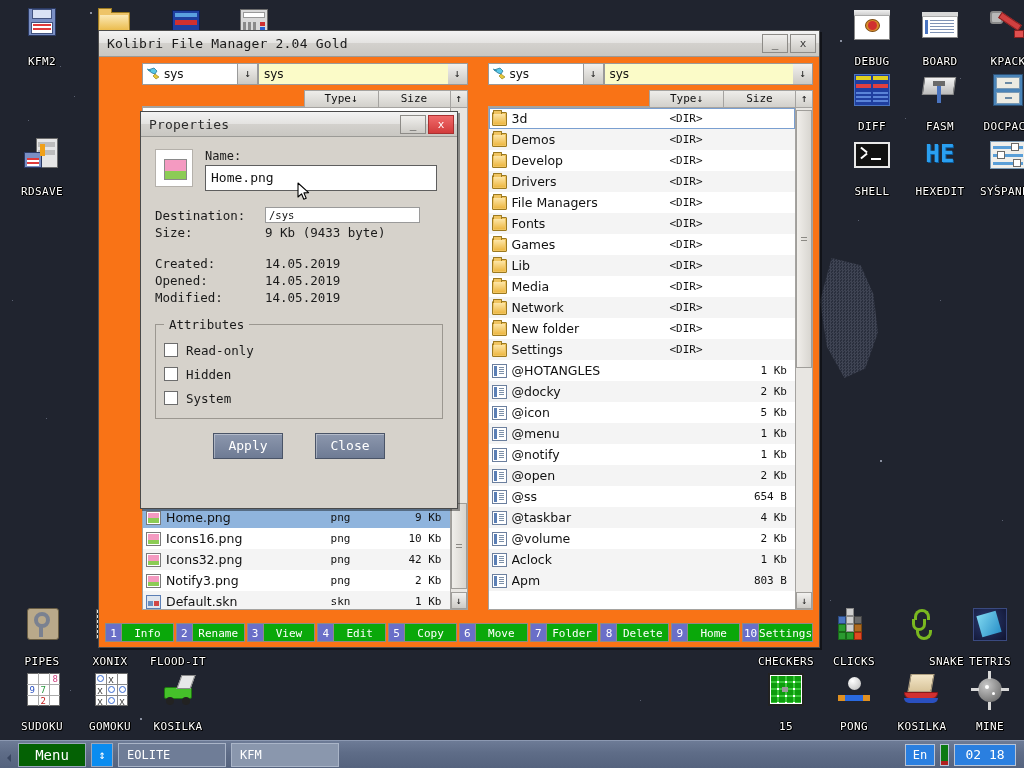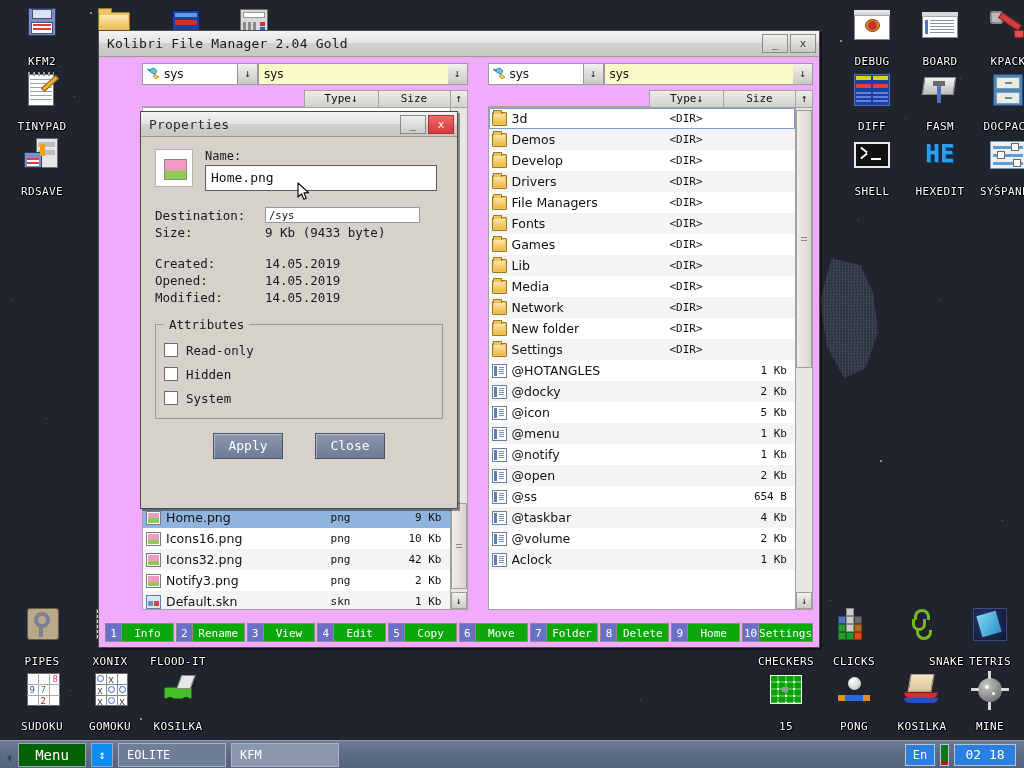--- a/index.html
+++ b/index.html
@@ -44,21 +44,21 @@
   }
 
   
   .ic { position:absolute; }
 
   
   #kfm {
     position: absolute;
     left: 98px; top: 30px;
     width: 722px; height: 618px;
-    background: #f0abfc;
+    background: #f97316;
     border: 1px solid #4d4d4d;
     box-shadow: 2px 2px 0 rgba(0,0,0,0.45);
   }
   .titlebar {
     height: 26px;
     background: linear-gradient(to bottom, #f3f3f3 0%, #e4e3e1 48%, #d3d1cd 50%, #c9c7c2 100%);
     border-bottom: 1px solid #9b9a96;
     display: flex; align-items: center;
     padding-left: 8px;
     position: relative;
@@ -352,29 +352,20 @@
 
   <div class="dicon" style="left:72px; top:6px;">
     <div class="glyph">
       <div class="ic" style="left:8px;top:6px;width:32px;height:22px;background:#eec468;border:1px solid #9c7a20;border-radius:1px;"></div>
       <div class="ic" style="left:8px;top:2px;width:14px;height:5px;background:#eec468;border:1px solid #9c7a20;border-bottom:none;"></div>
       <div class="ic" style="left:10px;top:9px;width:28px;height:17px;background:linear-gradient(to bottom,#fbe9b6,#e9b63f);"></div>
     </div>
     <span class="cap">EOL</span>
   </div>
 
-  <div class="dicon" style="left:0px; top:71px;">
-    <div class="glyph">
-      <div class="ic" style="left:10px;top:3px;width:26px;height:32px;background:#fff;border:1px solid #6c6c6c;"></div>
-      <div class="ic" style="left:12px;top:8px;width:22px;height:22px;background:repeating-linear-gradient(to bottom,#8fa4c8 0 1px,#fff 1px 4px);"></div>
-      <div class="ic" style="left:10px;top:1px;width:26px;height:4px;background:repeating-linear-gradient(to right,#9a9a9a 0 2px,transparent 2px 5px);"></div>
-      <div class="ic" style="left:22px;top:10px;width:20px;height:5px;background:#f0b030;border:1px solid #8a5a10;transform:rotate(-42deg);"></div>
-    </div>
-    <span class="cap">TINYPAD</span>
-  </div>
 
   <div class="dicon" style="left:72px; top:71px;">
     <div class="glyph">
       <div class="ic" style="left:9px;top:5px;width:30px;height:26px;background:#4a4a4a;border:1px solid #222;"></div>
       <div class="ic" style="left:12px;top:9px;width:24px;height:16px;background:#cfcfcf;"></div>
       <div class="ic" style="left:14px;top:12px;width:19px;height:9px;background:#2a3fa0;"></div>
     </div>
     <span class="cap">CEL</span>
   </div>
 
@@ -985,20 +976,26 @@
                   <span class="nm">@volume</span>
                   <span class="ty"></span>
                   <span class="sz">2 Kb</span>
                 </div>
                 <div class="row alt">
                   <span class="ficon fo-txt"></span>
                   <span class="nm">Aclock</span>
                   <span class="ty"></span>
                   <span class="sz">1 Kb</span>
                 </div>
+                <div class="row alt">
+                  <span class="ficon fo-txt"></span>
+                  <span class="nm">Apm</span>
+                  <span class="ty"></span>
+                  <span class="sz">803 B</span>
+                </div>
               </div>
             <div class="sbar">
               <div class="sbtn down">↓</div>
               <div class="sthumb" style="top:2px;height:258px;"></div>
             </div>
           </div>
         </div>
       </div>
 
       <div class="fnbar" id="fnbar">

